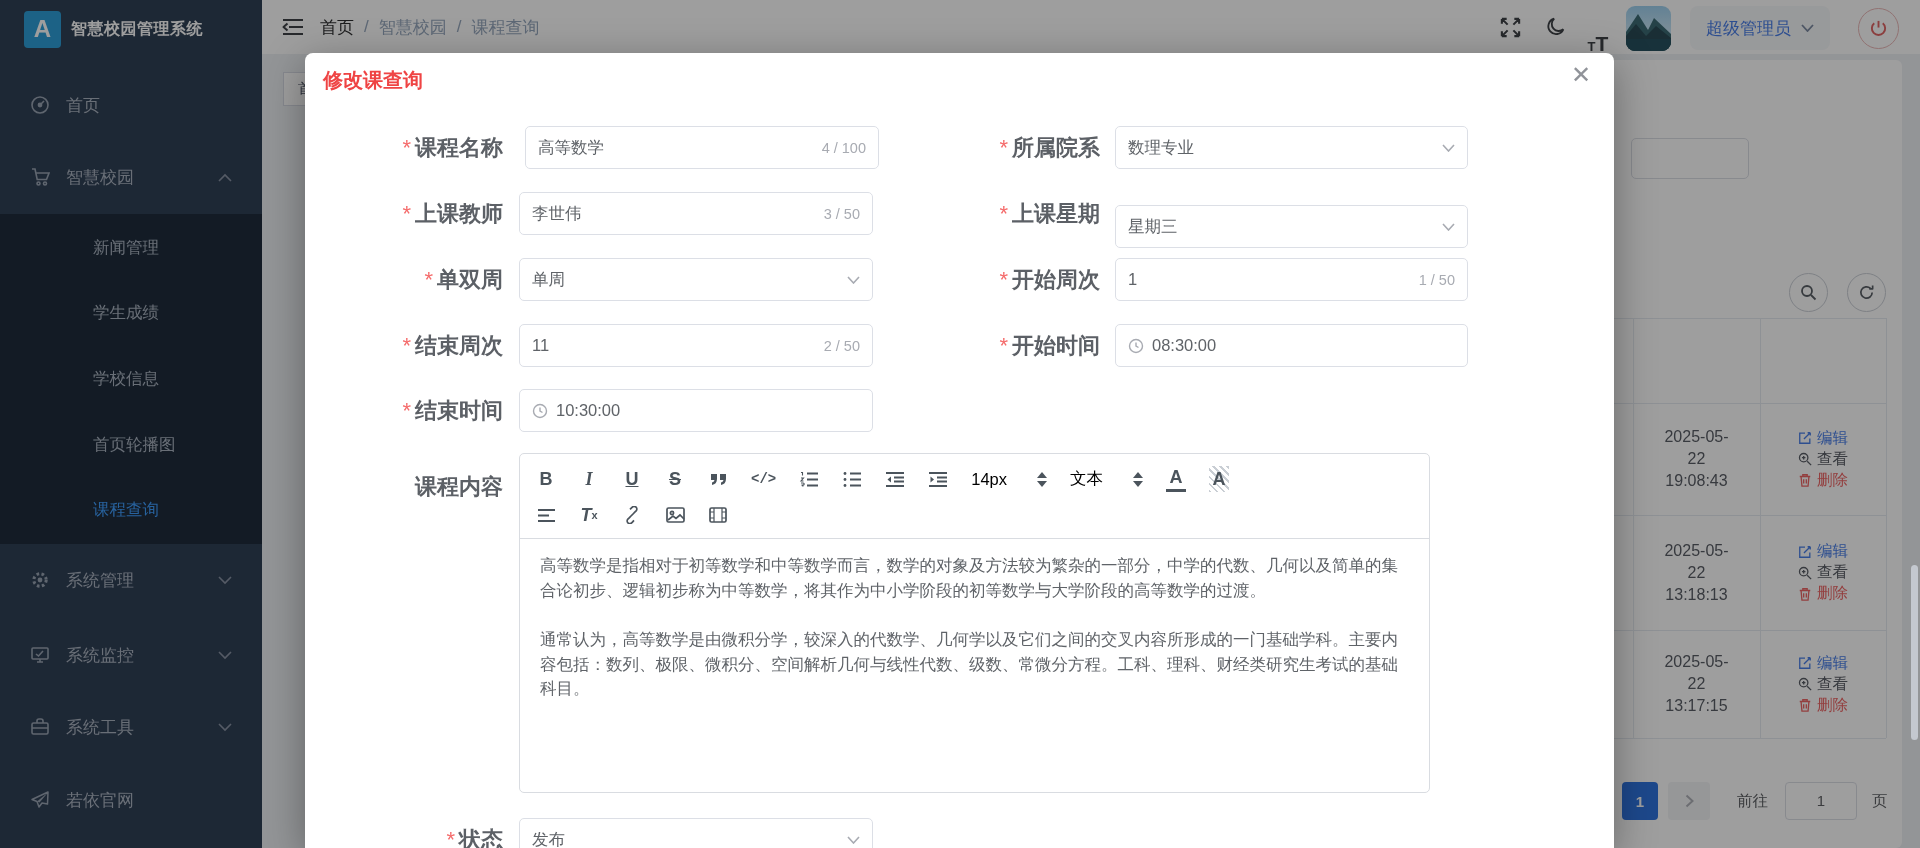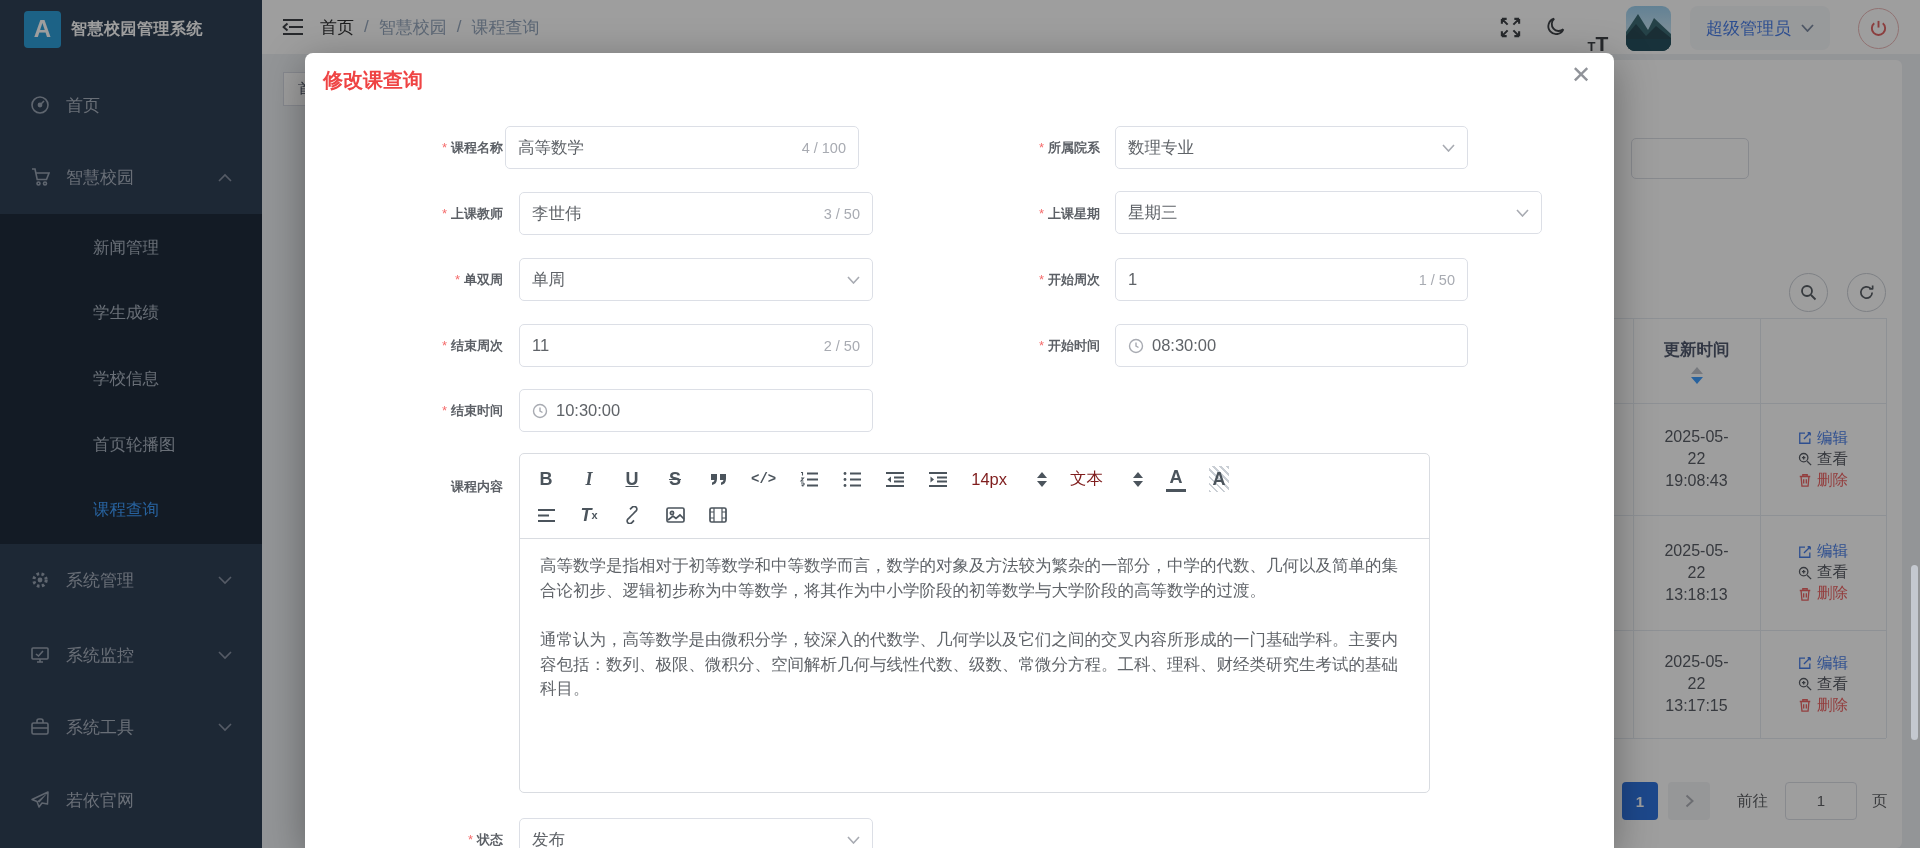--- a/index.html
+++ b/index.html
@@ -49,41 +49,41 @@
   .pg-active { position:absolute; left:292px; top:722px; width:36px; height:38px; background:#2f74e0; color:#fff; border-radius:4px; display:flex; align-items:center; justify-content:center; font-size:15px; font-weight:700; cursor:pointer; }
   .pg-next { position:absolute; left:338px; top:722px; width:42px; height:38px; background:#f3f4f6; border-radius:4px; display:flex; align-items:center; justify-content:center; color:#aeb1b8; cursor:pointer; }
   .pg-txt { position:absolute; top:731px; color:#606266; font-size:15.5px; }
   .pg-input { position:absolute; left:455px; top:722px; width:72px; height:38px; border:1px solid #dcdfe6; border-radius:4px; background:#fff; text-align:center; font-size:15px; color:#606266; line-height:36px; }
 
   
   .overlay { position:absolute; inset:0; background:rgba(0,0,0,.38); z-index:5; }
   .modal { position:absolute; left:305px; top:53px; width:1309px; height:795px; background:#fff; border-radius:8px 8px 0 0; box-shadow:0 10px 40px rgba(0,0,0,.35); z-index:10; overflow:hidden; }
   .m-title { position:absolute; left:18px; top:14px; font-size:20px; color:#ef4444; }
   .m-close { position:absolute; left:1266px; top:10px; font-size:24px; color:#909399; cursor:pointer; line-height:1; }
-  .flabel { position:absolute; width:190px; text-align:right; font-weight:700; color:#5c6066; font-size:13px; line-height:43px; white-space:nowrap; }
+  .flabel { position:absolute; width:190px; text-align:right; font-weight:700; color:#5c6066; font-size:22px; line-height:43px; white-space:nowrap; }
   .req { color:#f56c6c; margin-right:4px; font-weight:400; }
   .ibox { position:absolute; width:354px; height:43px; border:1px solid #dcdfe6; border-radius:5px; background:#fff; display:flex; align-items:center; padding:0 12px; cursor:text; }
   .ibox.sel { cursor:pointer; }
   .ival { flex:1; font-size:16.5px; color:#5f6368; }
   .icount { font-size:14.5px; color:#a8abb2; margin-left:8px; }
   .ichev { color:#a8abb2; flex:none; }
   .iclock { color:#a8abb2; margin-right:8px; flex:none; }
 
   
   .editor { position:absolute; left:214px; top:400px; width:911px; height:340px; border:1px solid #d9dce1; border-radius:5px; background:#fff; }
   .toolbar { border-bottom:1px solid #d9dce1; padding:10px 16px 8px 16px; }
   .trow { display:flex; align-items:center; column-gap:23px; height:30px; }
   .ti { min-width:20px; height:26px; display:flex; align-items:center; justify-content:center; color:#4b545c; font-size:18px; font-weight:700; cursor:pointer; }
   .ti svg { display:block; }
   .ti.italic { font-style:italic; font-family:"Liberation Serif","DejaVu Serif",serif; }
   .ti.under { text-decoration:underline; }
   .ti.strike { text-decoration:line-through; }
   .ti.code { font-family:"Liberation Mono","DejaVu Sans Mono",monospace; font-size:14px; }
   .dd { display:flex; align-items:center; gap:30px; cursor:pointer; }
-  .dd .dlabel { font-size:16.5px; color:#7f1d1d; font-weight:400; }
+  .dd .dlabel { font-size:16.5px; color:#000000; font-weight:400; }
   .updown { display:flex; flex-direction:column; gap:3px; }
   .ud-up { width:0;height:0;border-left:5px solid transparent;border-right:5px solid transparent;border-bottom:6px solid #4b545c; }
   .ud-dn { width:0;height:0;border-left:5px solid transparent;border-right:5px solid transparent;border-top:6px solid #4b545c; }
   .a-color { border-bottom:3px solid #4b545c; line-height:19px; }
   .a-bg { background:repeating-linear-gradient(45deg,#c9ced4 0 2px,#fff 2px 5px); padding:0 3px; }
   .ed-body { padding:14px 20px; font-size:16.5px; line-height:24.5px; color:#5f6368; }
   .ed-body p + p { margin-top:25px; }
 
   .scroll-thumb { position:absolute; left:1911px; top:565px; width:7px; height:175px; background:#c4c8cf; border-radius:4px; z-index:20; cursor:pointer; }
   svg { display:block; }
@@ -259,25 +259,20 @@
 
     <div class="hl" style="top:258px"></div>
     <div class="hl" style="top:343px"></div>
     <div class="hl" style="top:455px"></div>
     <div class="hl" style="top:570px"></div>
     <div class="hl" style="top:678px"></div>
     <div class="vl" style="left:303px"></div>
     <div class="vl" style="left:430px"></div>
     <div class="vl" style="left:556px"></div>
 
-    <div class="thc" style="left:303px;top:262px;width:127px;height:78px">
-      <span>更新时间</span>
-      <span class="caret-up"></span>
-      <span class="caret-dn"></span>
-    </div>
 
     <div class="tcell" style="top:343px;height:112px">
       <span>2025-05-</span>
       <span>22</span>
       <span>19:08:43</span>
     </div>
     <div class="acell" style="top:343px;height:112px">
       <span class="alink ed">
           <svg width="14" height="14" viewBox="0 0 16 16" fill="none" stroke="currentColor" stroke-width="1.5">
             <path d="M13.5 8.5V14H2V2.5h6"></path>
@@ -369,39 +364,39 @@
     <span class="pg-txt" style="left:542px">页</span>
   </div>
 
   <div class="overlay"></div>
 
   <section class="modal">
     <h2 class="m-title">修改课查询</h2>
     <span class="m-close">✕</span>
 
     <label class="flabel" style="left:8px;top:73px"><span class="req">*</span><span>课程名称</span></label>
-    <div class="ibox" style="left:200px;top:73px">
+    <div class="ibox" style="left:220px;top:73px">
       <span class="ival">高等数学</span>
       <span class="icount">4 / 100</span>
     </div>
     <label class="flabel" style="left:605px;top:73px"><span class="req">*</span><span>所属院系</span></label>
     <div class="ibox sel" style="left:810px;top:73px;width:353px">
       <span class="ival">数理专业</span>
       <svg class="ichev" width="13" height="8" viewBox="0 0 13 8" fill="none" stroke="currentColor" stroke-width="1.6">
           <path d="M1 1l5.5 6L12 1"></path>
         </svg>
     </div>
 
     <label class="flabel" style="left:8px;top:139px"><span class="req">*</span><span>上课教师</span></label>
     <div class="ibox" style="left:214px;top:139px">
       <span class="ival">李世伟</span>
       <span class="icount">3 / 50</span>
     </div>
     <label class="flabel" style="left:605px;top:139px"><span class="req">*</span><span>上课星期</span></label>
-    <div class="ibox sel" style="left:810px;top:138px;width:427px">
+    <div class="ibox sel" style="left:810px;top:152px;width:353px">
       <span class="ival">星期三</span>
       <svg class="ichev" width="13" height="8" viewBox="0 0 13 8" fill="none" stroke="currentColor" stroke-width="1.6">
           <path d="M1 1l5.5 6L12 1"></path>
         </svg>
     </div>
 
     <label class="flabel" style="left:8px;top:205px"><span class="req">*</span><span>单双周</span></label>
     <div class="ibox sel" style="left:214px;top:205px">
       <span class="ival">单周</span>
       <svg class="ichev" width="13" height="8" viewBox="0 0 13 8" fill="none" stroke="currentColor" stroke-width="1.6">

